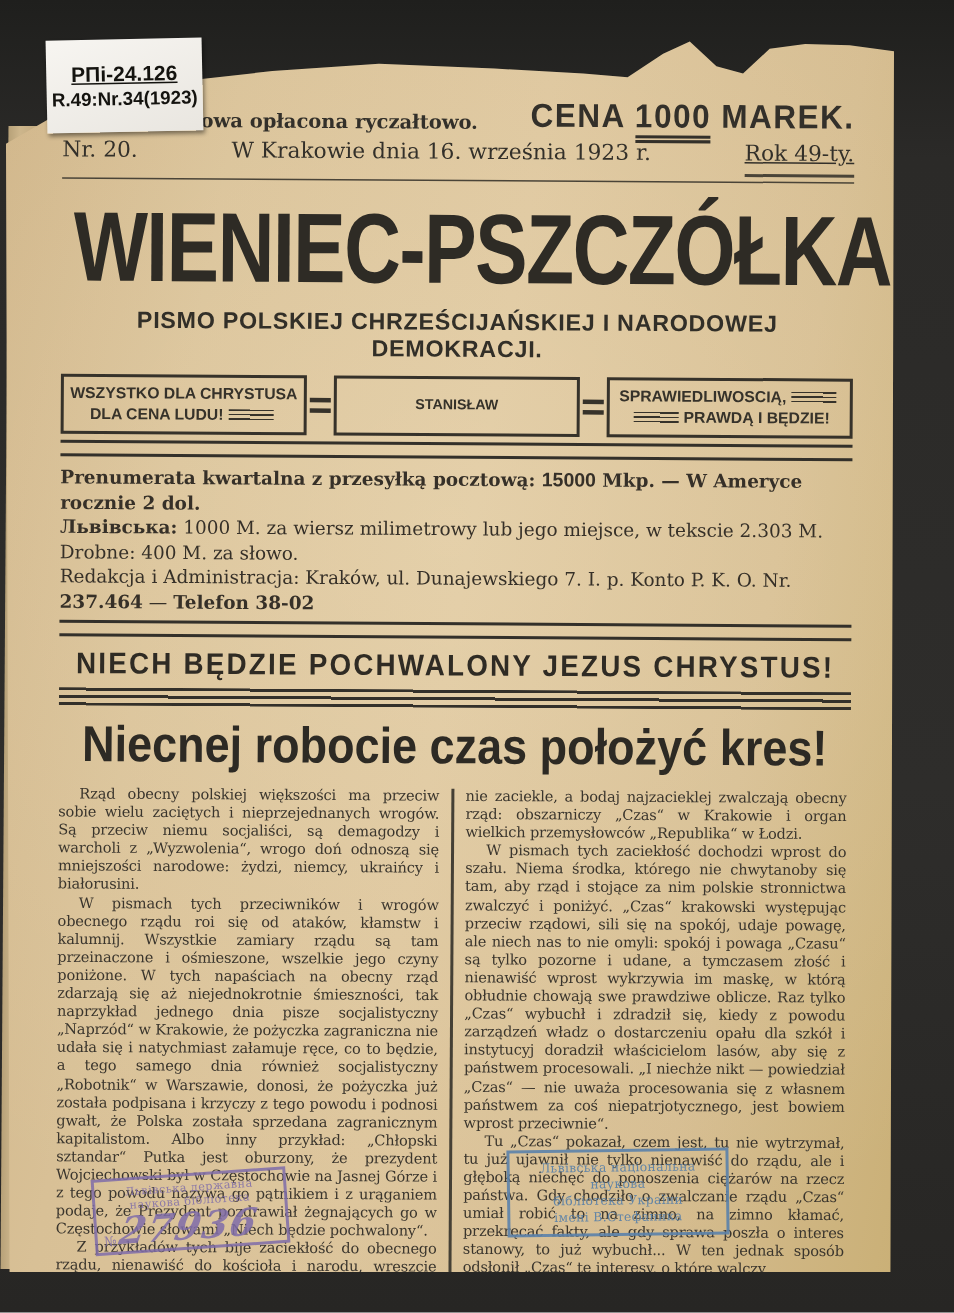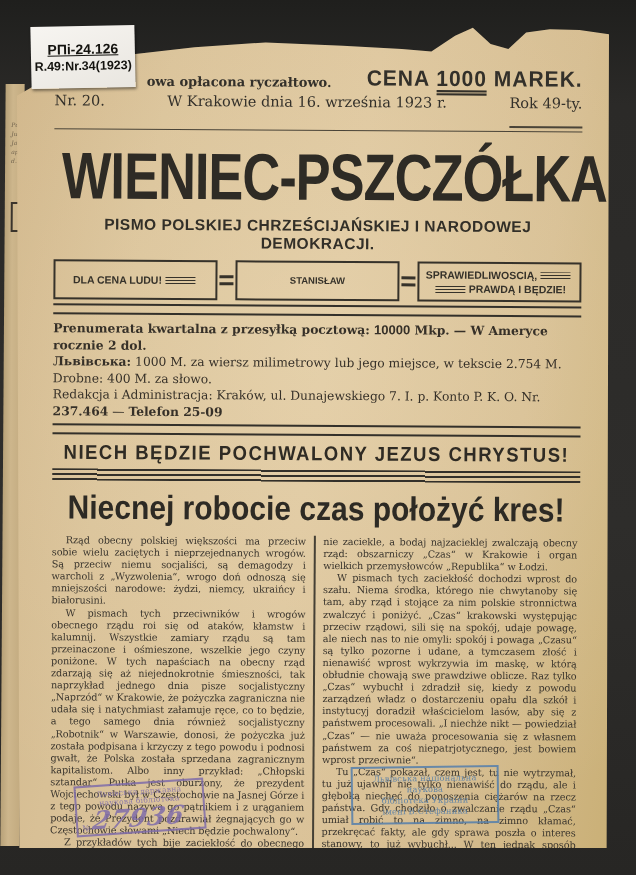--- a/index.html
+++ b/index.html
@@ -16,38 +16,38 @@
     background:linear-gradient(90deg,#b7a178 0%,#cdb68c 40%,#c3ab80 100%);
     transform:rotate(.4deg);overflow:hidden;
   }
   .edge-frag{font-size:6px;color:#55493a;opacity:.75;line-height:9px;
     padding-top:36px;padding-left:6px;font-style:italic;}
   .edge-box{position:absolute;left:6px;top:118px;width:18px;height:26px;
     border:2px solid #3a342c;background:#cdb68c;}
 
   
   .page{
-    position:absolute;left:17px;top:26px;width:592px;height:822px;
+    position:absolute;left:4px;top:26px;width:592px;height:822px;
     background:
       radial-gradient(120% 90% at 50% 40%, rgba(255,244,214,.25), rgba(0,0,0,0) 70%),
       linear-gradient(100deg,#cfb488 0%,#d8c096 22%,#dcc49b 50%,#d5bc90 78%,#cab077 100%);
     clip-path:polygon(0% 8.5%,6% 6%,12% 4.5%,20% 3.4%,30% 2.6%,42% 2%,55% 2.4%,65% 2.8%,70% 3.1%,74% 1.2%,77% .2%,80% 2.2%,83% 2.8%,86% .8%,90% .4%,95% .5%,100% 1%,99.6% 100%,.4% 100%);
     color:#33302a;
   }
   .page-inner{padding:38px 26px 0 38px;transform:rotate(.35deg);transform-origin:top left;}
 
   
   .hdr-row1{display:flex;justify-content:space-between;align-items:flex-end;height:24px;}
   .postal{margin-left:92px;font-weight:bold;font-size:13px;font-family:"DejaVu Serif",serif;}
   .price{font-family:"Liberation Sans",sans-serif;font-weight:bold;font-size:21px;
     letter-spacing:1px;transform:scaleY(1.05);}
   .price .amt{border-bottom:5px double #33302a;padding-bottom:0px;}
   .hdr-row2{display:flex;justify-content:space-between;align-items:baseline;
     font-size:14.5px;margin-top:4px;padding-bottom:3px;border-bottom:1.5px solid #4a4438;}
-  .rok{border-bottom:2px solid #4a4438;padding-bottom:15px;}
+  .rok{border-bottom:2px solid #4a4438;padding-bottom:5px;text-decoration:underline;}
 
   
   .masthead{text-align:center;margin-top:8px;white-space:nowrap;
     font-family:"Liberation Sans",sans-serif;font-weight:bold;font-size:54px;
     letter-spacing:-1px;transform:scale(.97,1.22);transform-origin:center top;
     color:#2e2b25;}
   .subtitle{text-align:center;margin-top:16px;
     font-family:"Liberation Sans",sans-serif;font-weight:bold;font-size:15.5px;
     letter-spacing:.5px;color:#322f28;}
 
@@ -136,20 +136,21 @@
         <span>Nr. 20.</span>
         <span>W Krakowie dnia 16. września 1923 r.</span>
         <span class="rok">Rok 49-ty.</span>
       </div>
 
       <div class="masthead">WIENIEC-PSZCZÓŁKA</div>
       <div class="subtitle">PISMO POLSKIEJ CHRZEŚCIJAŃSKIEJ I NARODOWEJ DEMOKRACJI.</div>
 
       <div class="boxes">
         <div class="motto-box">
+          <span>WSZYSTKO DLA CHRYSTUSA</span>
           <span><span>DLA CENA LUDU!</span><span class="deco"></span></span>
         </div>
         <div class="eq-sep">
             <i></i>
             <i></i>
           </div>
         <div class="motto-box">
           <span style="font-size:9.5px">STANISŁAW</span>
         </div>
         <div class="eq-sep">
@@ -160,35 +161,35 @@
           <span><span>SPRAWIEDLIWOSCIĄ,</span><span class="deco"></span></span>
           <span><span class="deco"></span><span>PRAWDĄ I BĘDZIE!</span></span>
         </div>
       </div>
 
       <div class="rule2"></div>
 
       <div class="imprint">
         <div class="l1">
           <span>Prenumerata kwartalna z przesyłką pocztową:</span>
-          <b class="big">10000</b>
+          <b class="big">15000</b>
           <span>Mkp.</span>
           <span>—</span>
           <span>W Ameryce rocznie 2 dol.</span>
         </div>
         <div>
           <b>Львівська:</b>
-          <span>1000 M. za wiersz milimetrowy lub jego miejsce, w tekscie 2.754 M. Drobne: 400 M. za słowo.</span>
+          <span>1000 M. za wiersz milimetrowy lub jego miejsce, w tekscie 2.303 M. Drobne: 400 M. za słowo.</span>
         </div>
         <div>
           <span>Redakcja i Administracja:</span>
           <span>Kraków, ul. Dunajewskiego 7. I. p. Konto P. K. O. Nr.</span>
           <b>237.464</b>
           <span>—</span>
-          <b>Telefon 25-09</b>
+          <b>Telefon 38-02</b>
         </div>
       </div>
 
       <div class="rule2"></div>
 
       <div class="banner">NIECH BĘDZIE POCHWALONY JEZUS CHRYSTUS!</div>
 
       <div class="rule3"></div>
 
       <div class="headline">Niecnej robocie czas położyć kres!</div>

